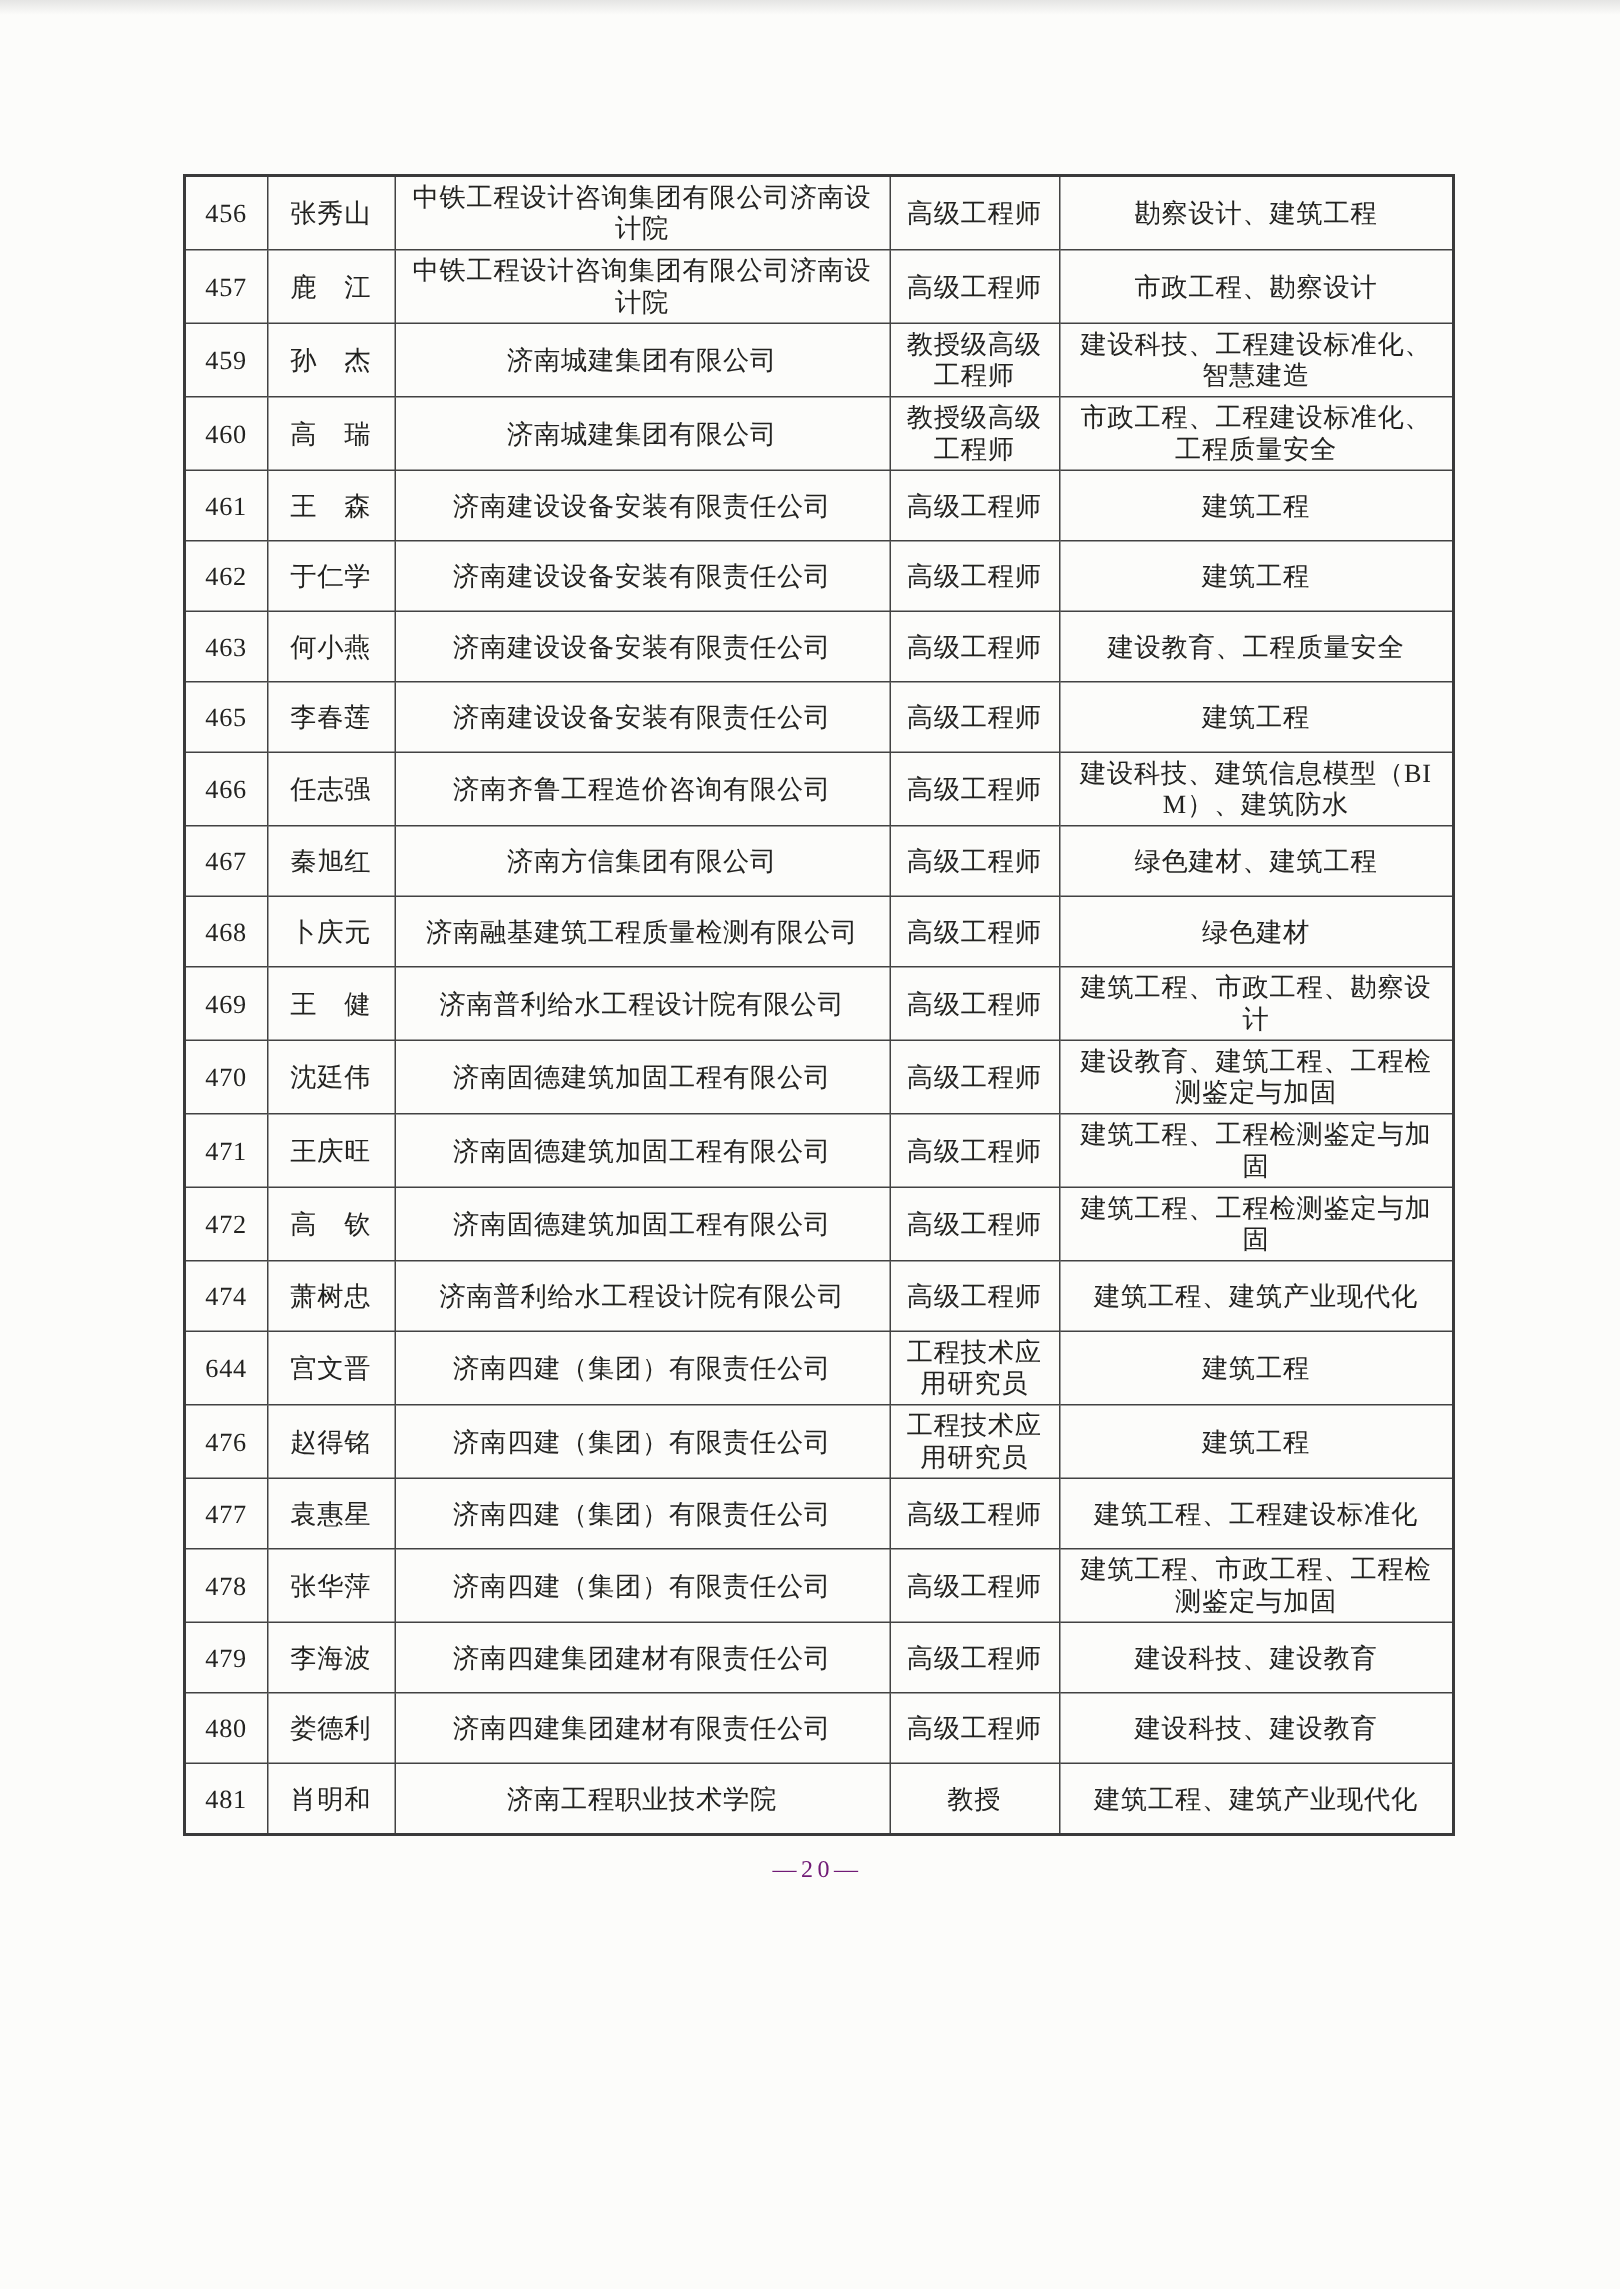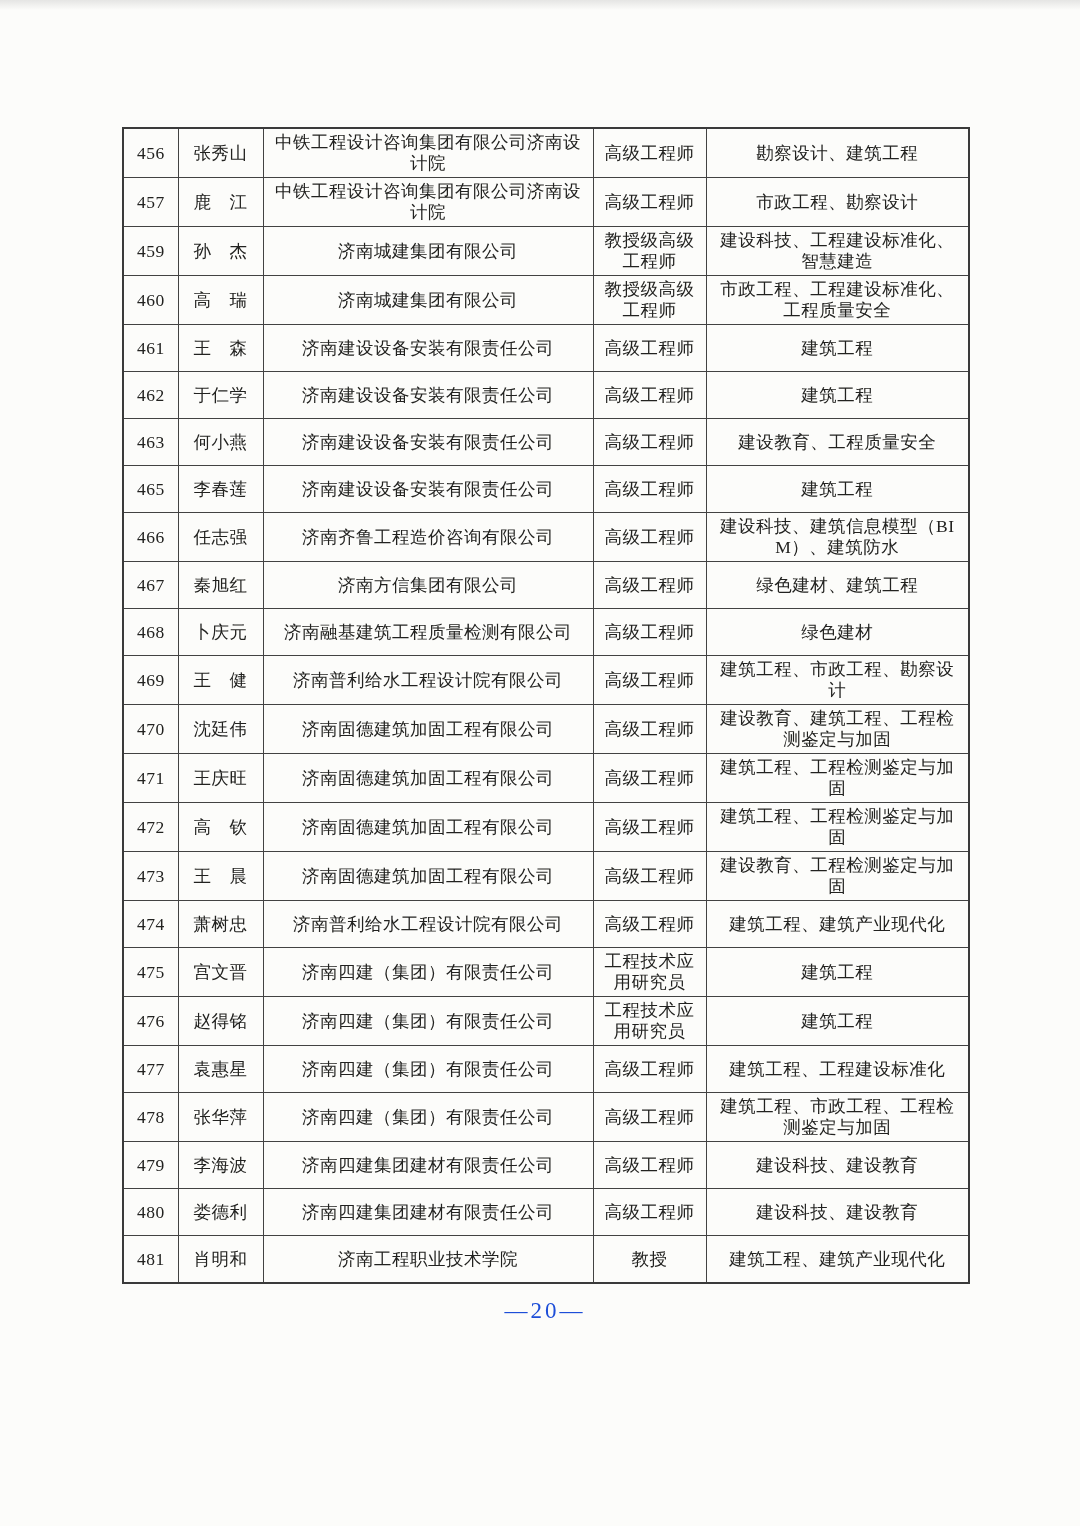--- a/index.html
+++ b/index.html
@@ -16,21 +16,21 @@
     color: #1e1e1e;
   }
   .scan-smudge-top {
     position: absolute;
     top: 0; left: 0;
     width: 100%; height: 10px;
     background: linear-gradient(to bottom, rgba(160,160,160,0.25), rgba(160,160,160,0));
   }
   .sheet {
     position: absolute;
-    top: 127px;
+    top: 116px;
     left: 122px;
     width: 672px;
   }
   table.roster {
     width: 846px;
     border-collapse: collapse;
     table-layout: fixed;
     border: 2.5px solid #3a3a3a;
   }
   table.roster td {
@@ -49,23 +49,23 @@
     font-size: 18px;
     letter-spacing: 1px;
   }
   td.name-cell {
     letter-spacing: 1px;
   }
   .page-number {
     width: 846px;
     margin-top: 14px;
     text-align: center;
-    font-size: 23px;
+    font-size: 16px;
     letter-spacing: 3px;
-    color: #1d4ed8;
+    color: #701a75;
   }
 </style>
 </head>
 <body>
 
 <div class="scan-smudge-top"></div>
 
 <div class="sheet">
   <table class="roster">
     <colgroup>
@@ -175,35 +175,28 @@
           <td class="fields-cell">建筑工程、工程检测鉴定与加固</td>
         </tr>
         <tr>
           <td class="serial-cell">472</td>
           <td class="name-cell">高　钦</td>
           <td class="company-cell">济南固德建筑加固工程有限公司</td>
           <td class="title-cell">高级工程师</td>
           <td class="fields-cell">建筑工程、工程检测鉴定与加固</td>
         </tr>
         <tr>
-          <td class="serial-cell">473</td>
-          <td class="name-cell">王　晨</td>
-          <td class="company-cell">济南固德建筑加固工程有限公司</td>
-          <td class="title-cell">高级工程师</td>
-          <td class="fields-cell">建设教育、工程检测鉴定与加固</td>
-        </tr>
-        <tr>
           <td class="serial-cell">474</td>
           <td class="name-cell">萧树忠</td>
           <td class="company-cell">济南普利给水工程设计院有限公司</td>
           <td class="title-cell">高级工程师</td>
           <td class="fields-cell">建筑工程、建筑产业现代化</td>
         </tr>
         <tr>
-          <td class="serial-cell">475</td>
+          <td class="serial-cell">644</td>
           <td class="name-cell">宫文晋</td>
           <td class="company-cell">济南四建（集团）有限责任公司</td>
           <td class="title-cell">工程技术应用研究员</td>
           <td class="fields-cell">建筑工程</td>
         </tr>
         <tr>
           <td class="serial-cell">476</td>
           <td class="name-cell">赵得铭</td>
           <td class="company-cell">济南四建（集团）有限责任公司</td>
           <td class="title-cell">工程技术应用研究员</td>

